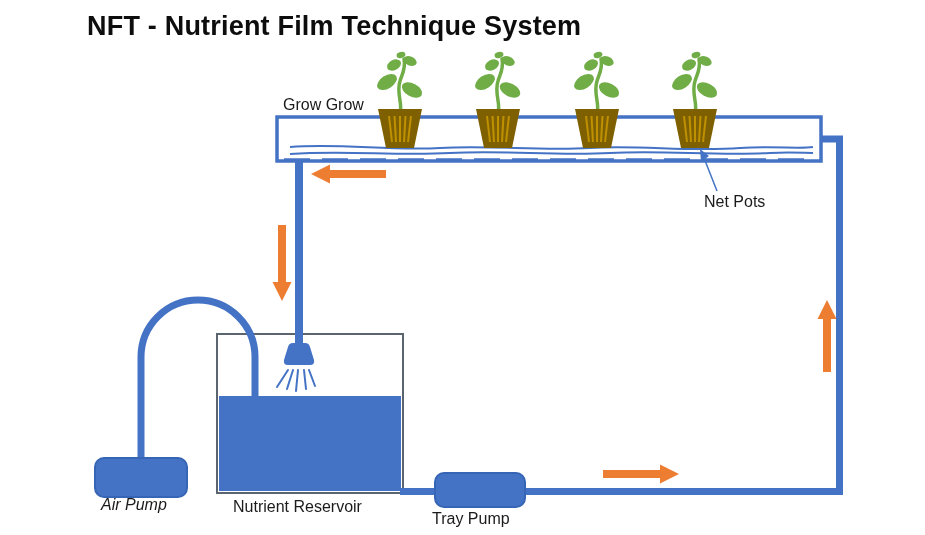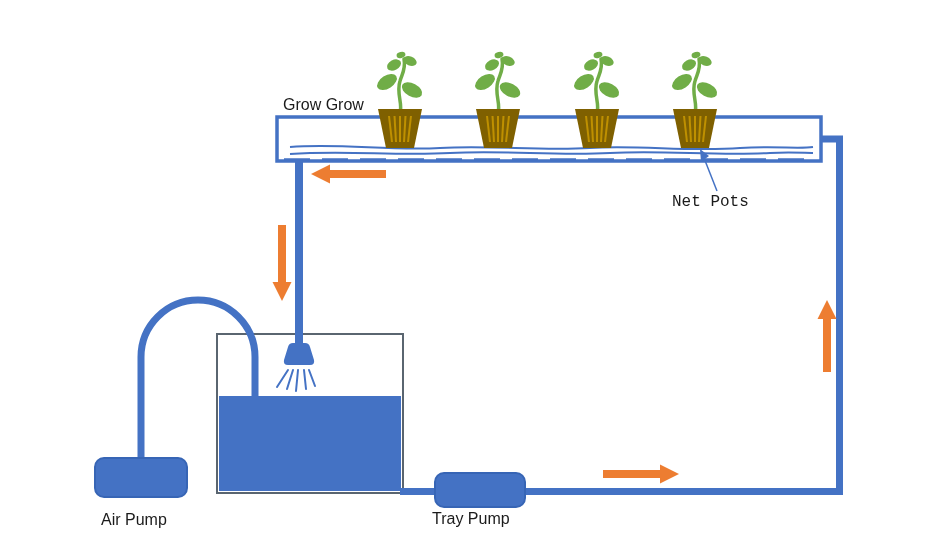--- a/index.html
+++ b/index.html
@@ -102,17 +102,19 @@
         <polygon points="827,300 817.5,319 836.5,319" stroke="none"></polygon>
       </g>
     </g>
 
     <g stroke-width="2" fill="#4472C4" stroke="#3765B5">
       <rect x="95" y="458" width="92" height="39" rx="9"></rect>
       <rect x="435" y="473" width="90" height="34" rx="9"></rect>
     </g>
   </svg>
 
+  <div class="title">NFT - Nutrient Film Technique System</div>
   <div class="lbl" style="left:283px;top:96px;">Grow Grow</div>
-  <div class="lbl" style="left:672px;top:193px;font-family:Liberation Mono, monospace;">Net Pots</div>
-  <div class="lbl" style="left:101px;top:511px;">Air Pump</div>
+  <div class="lbl" style="left:704px;top:193px;">Net Pots</div>
+  <div class="lbl" style="left:101px;top:496px;font-style:italic;">Air Pump</div>
+  <div class="lbl" style="left:233px;top:498px;">Nutrient Reservoir</div>
   <div class="lbl" style="left:432px;top:510px;">Tray Pump</div>
 </div>
 
 </body></html>

